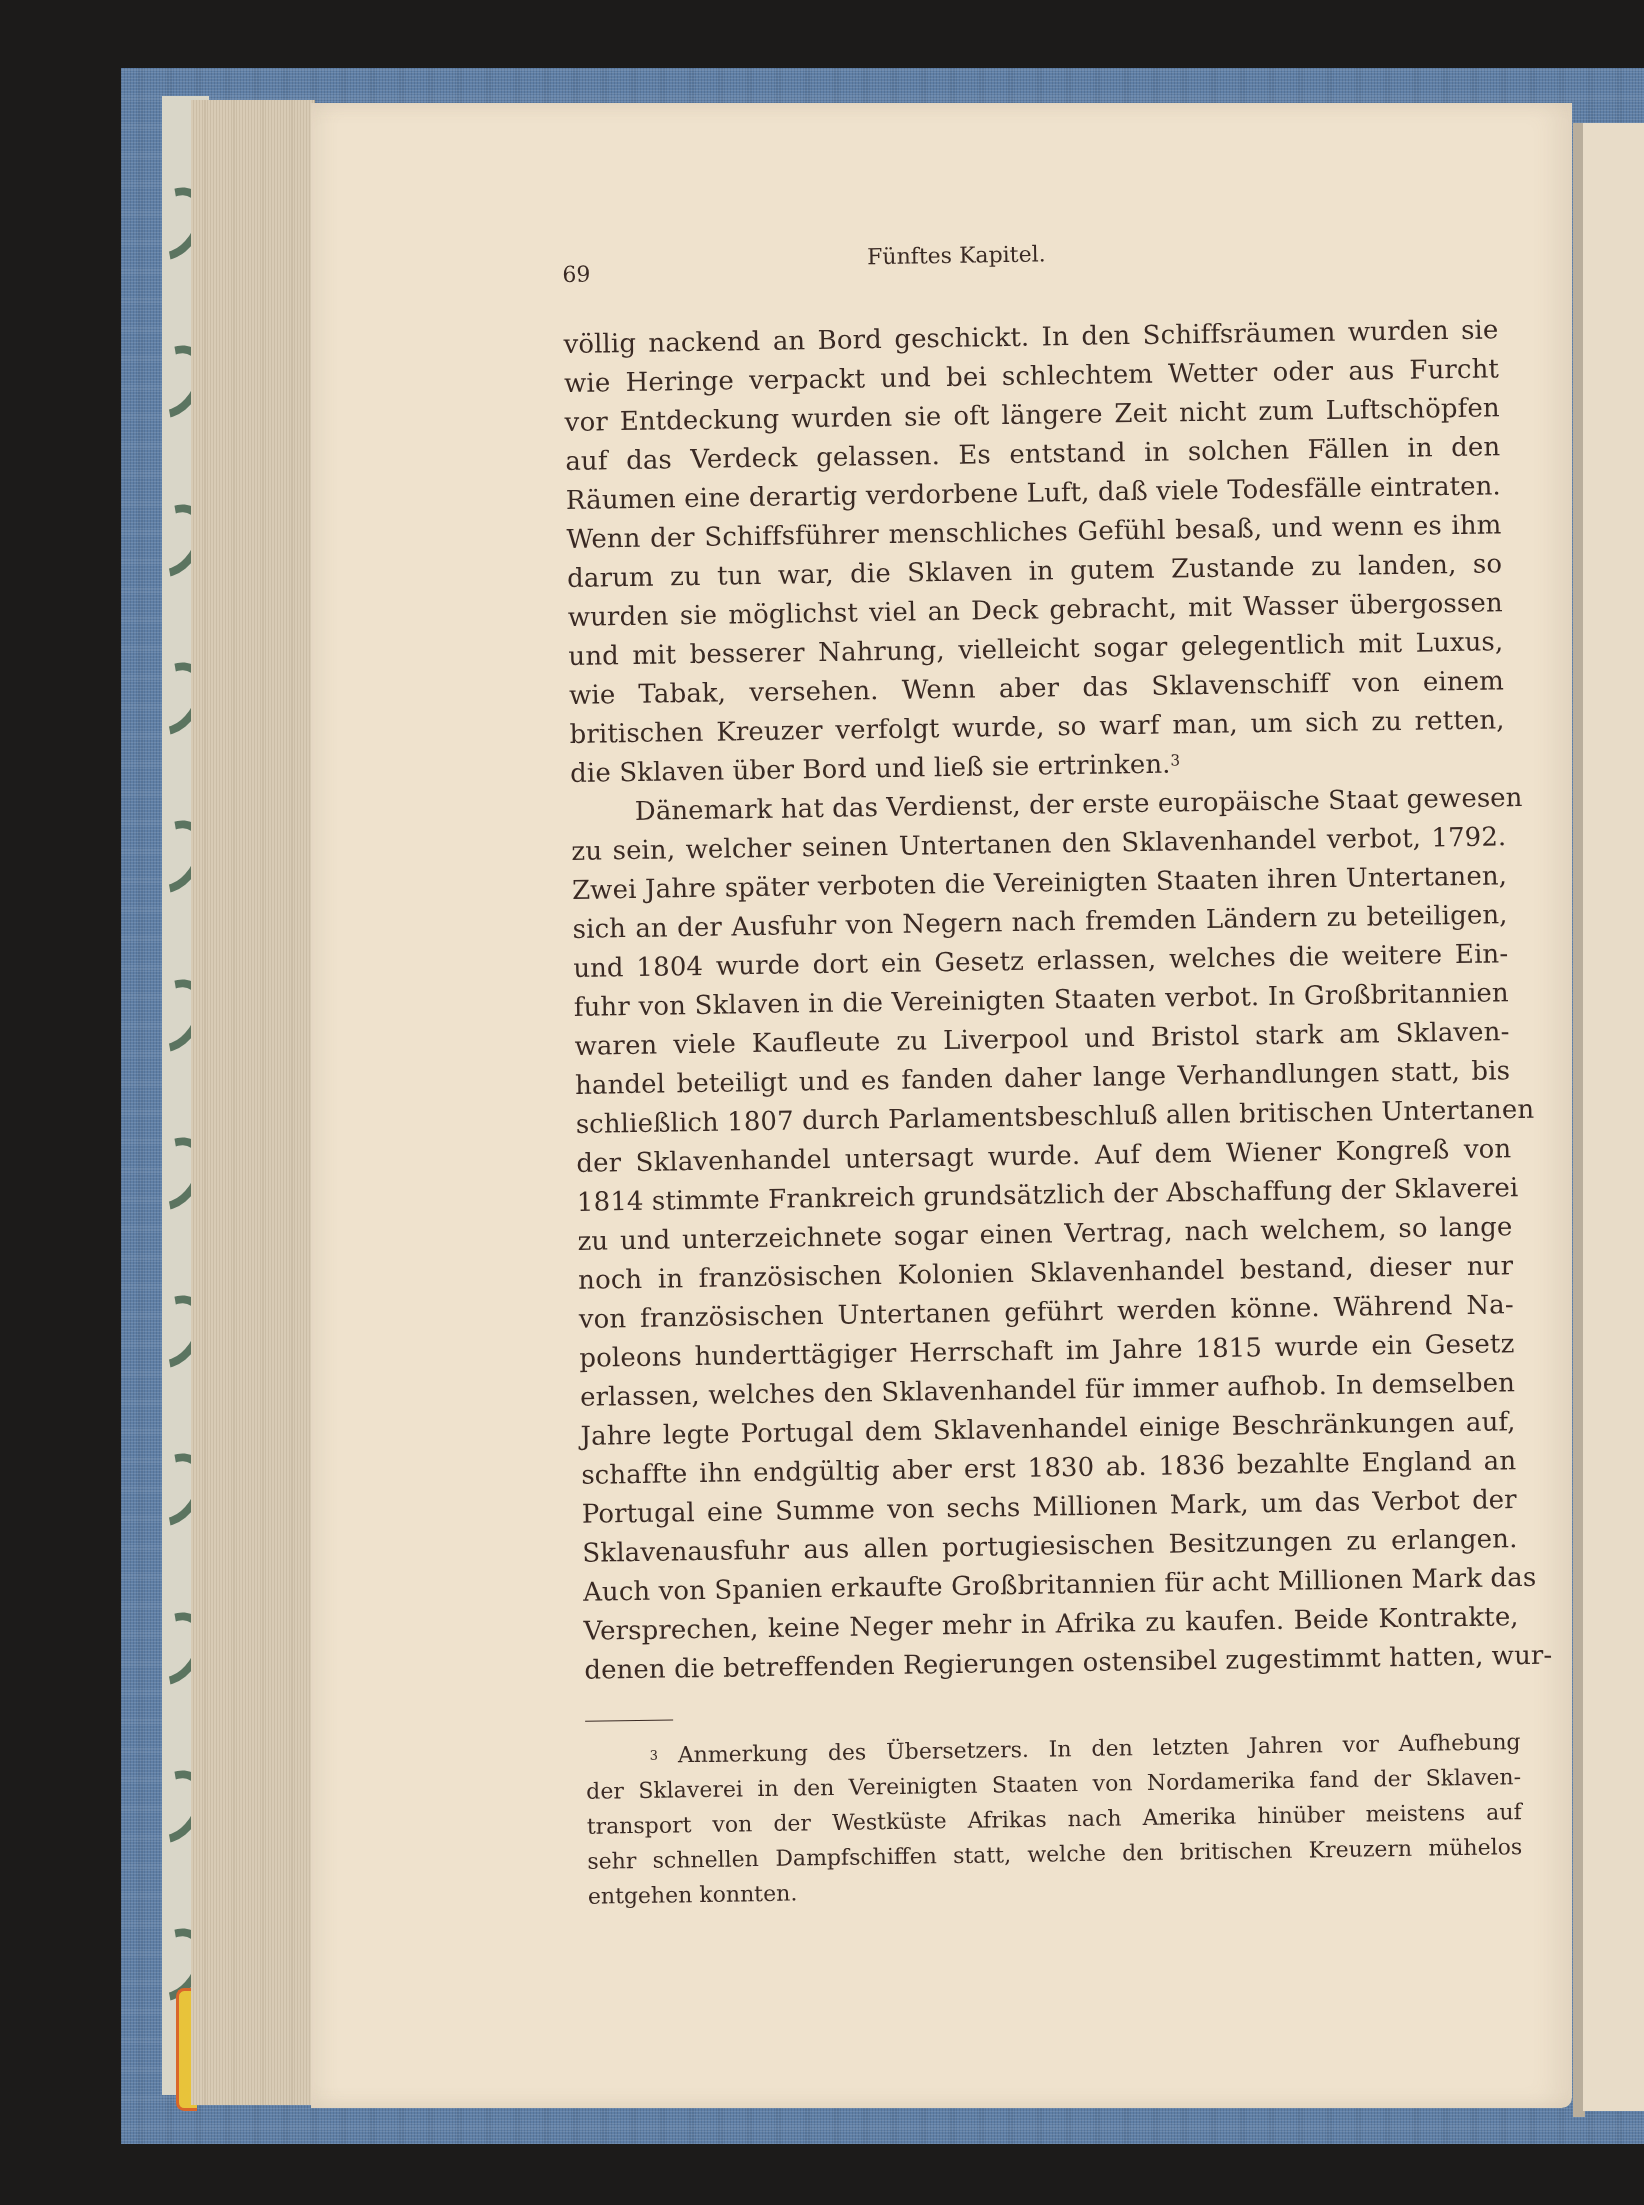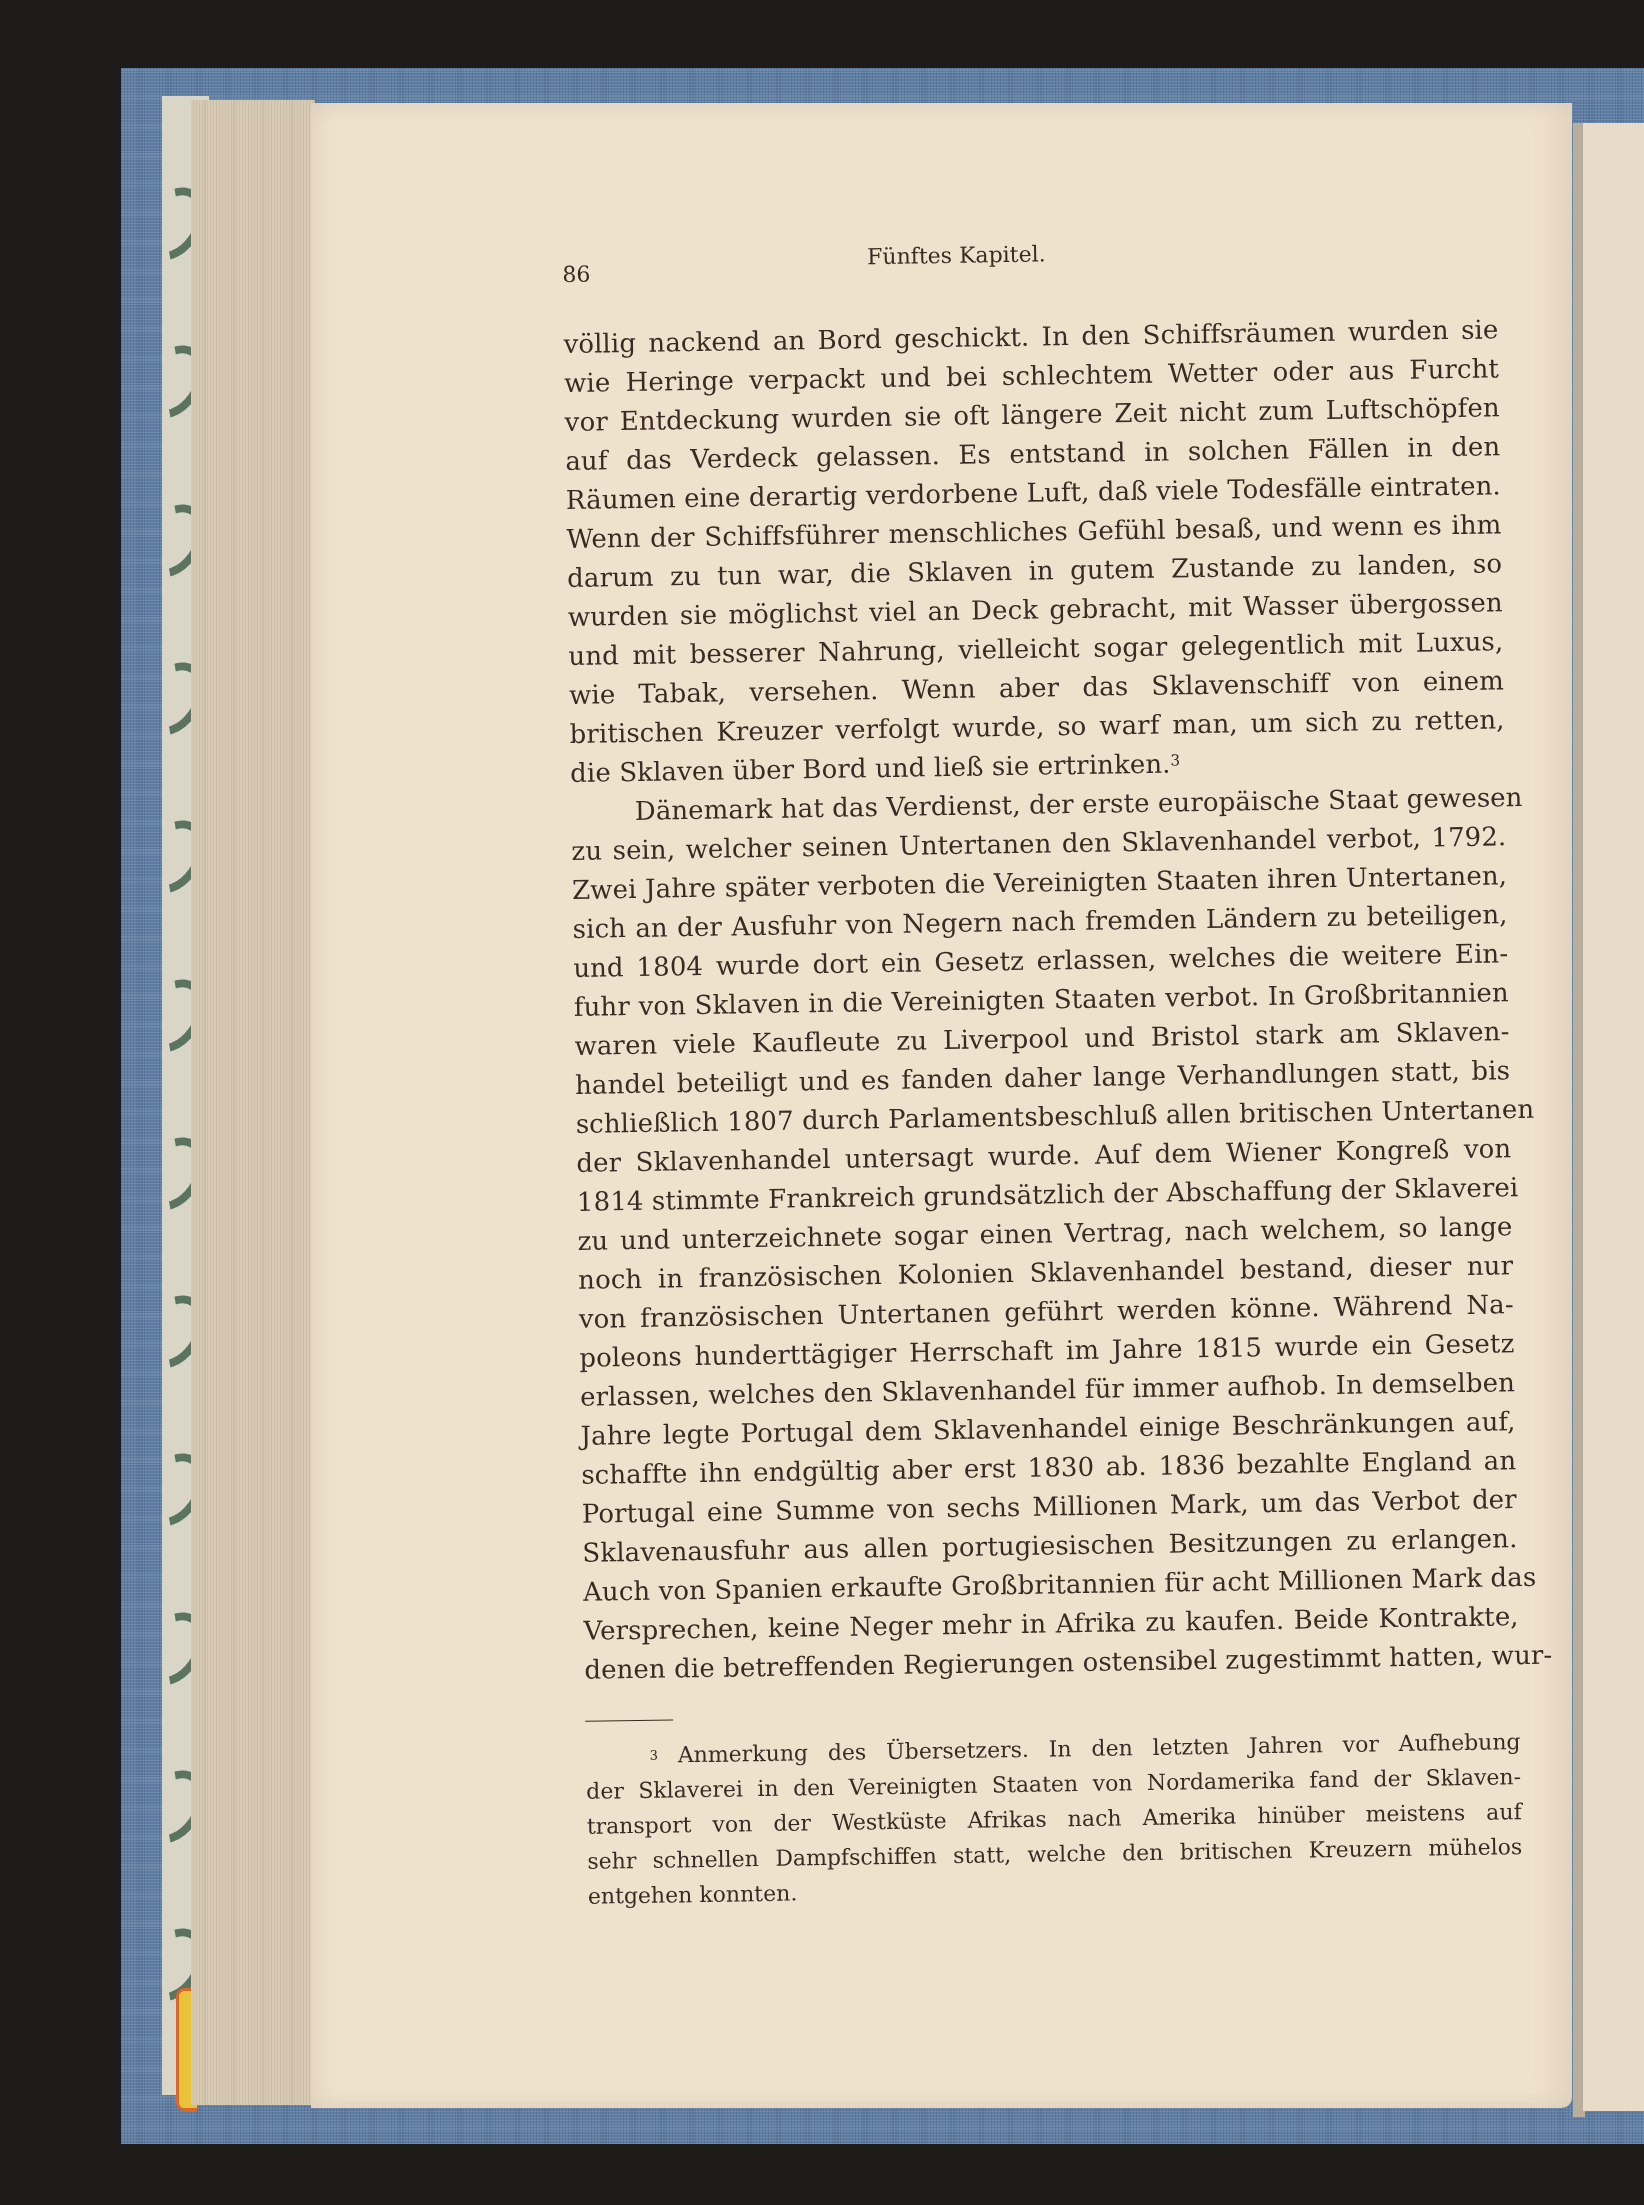--- a/index.html
+++ b/index.html
@@ -85,21 +85,21 @@
   <div class="leaf" style="top:1829px"></div>
 </div>
 <div class="label-ornament"></div>
 <div class="page-edges"></div>
 <div class="page"></div>
 <div class="gutter"></div>
 <div class="next-page"></div>
 
 <div class="content">
   <div class="running-head">
-    <span class="page-number">86</span>
+    <span class="page-number">69</span>
     <span class="chapter-title">Fünftes Kapitel.</span>
   </div>
 
   <div class="body-text">
     <span class="line">völlig nackend an Bord geschickt.  In den Schiffsräumen wurden sie</span>
     <span class="line">wie Heringe verpackt und bei schlechtem Wetter oder aus Furcht</span>
     <span class="line">vor Entdeckung wurden sie oft längere Zeit nicht zum Luftschöpfen</span>
     <span class="line">auf das Verdeck gelassen.  Es entstand in solchen Fällen in den</span>
     <span class="line">Räumen eine derartig verdorbene Luft, daß viele Todesfälle eintraten.</span>
     <span class="line">Wenn der Schiffsführer menschliches Gefühl besaß, und wenn es ihm</span>

